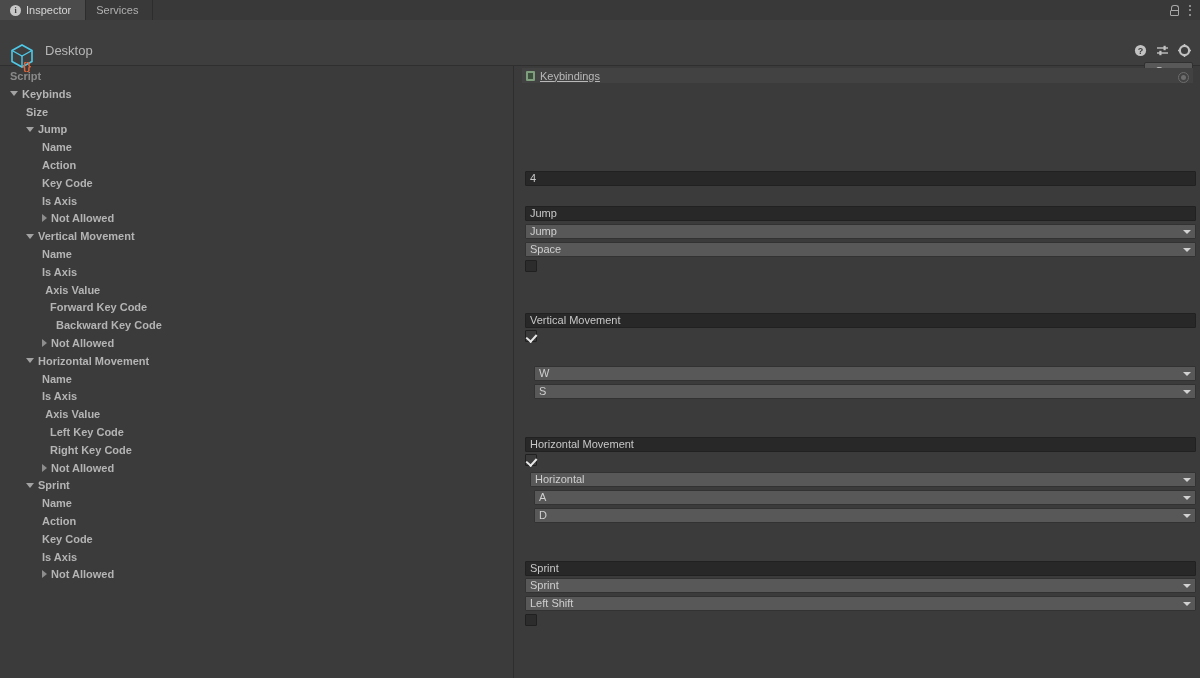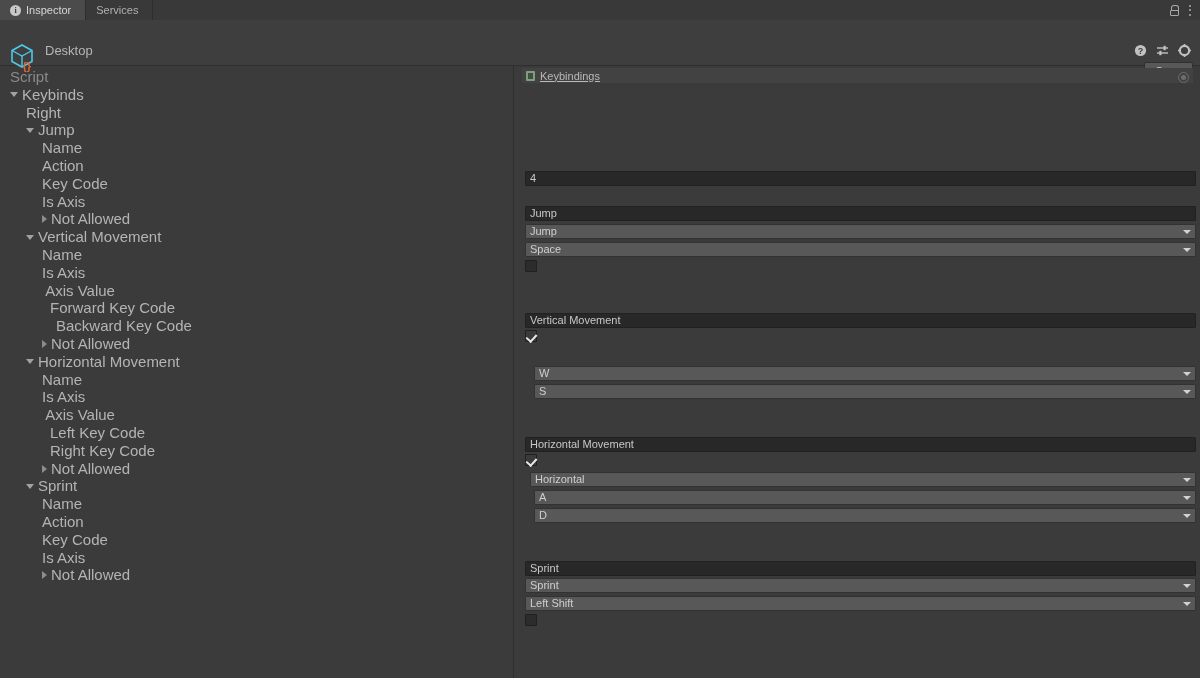--- a/index.html
+++ b/index.html
@@ -82,21 +82,21 @@
   .divider{
     position:absolute;left:513px;top:0;width:1px;height:612px;
     background:#2e2e2e;
   }
   .leftcol{position:absolute;left:0;top:0;width:513px;height:612px;}
   .rightcol{position:absolute;left:514px;top:0;width:686px;height:612px;}
 
   
   .prow{
     position:absolute;left:0;height:17.8px;line-height:17.8px;
-    font-size:15px;color:#b4b4b4;white-space:nowrap;
+    font-size:11px;color:#b4b4b4;white-space:nowrap;font-weight:bold;
   }
   .prow.dim{color:#8a8a8a;}
   .tri{
     display:inline-block;width:0;height:0;vertical-align:middle;
     margin-right:4px;position:relative;top:-1px;
   }
   .tri.down{
     border-left:4px solid transparent;border-right:4px solid transparent;
     border-top:5px solid #a2a2a2;
   }
@@ -234,21 +234,21 @@
 
     <button class="btn-open">Open</button>
   </div>
 
   <div class="body">
     <div class="divider"></div>
 
     <div class="leftcol">
         <div class="prow dim" style="top: 2px; left: 10px;"><span>Script</span></div>
         <div class="prow" style="top: 19.8px; left: 10px;"><span class="tri down"></span><span>Keybinds</span></div>
-        <div class="prow" style="top: 37.6px; left: 26px;"><span>Right</span></div>
+        <div class="prow" style="top: 37.6px; left: 26px;"><span>Size</span></div>
         <div class="prow" style="top: 55.4px; left: 26px;"><span class="tri down"></span><span>Jump</span></div>
         <div class="prow" style="top: 73.2px; left: 42px;"><span>Name</span></div>
         <div class="prow" style="top: 91px; left: 42px;"><span>Action</span></div>
         <div class="prow" style="top: 108.8px; left: 42px;"><span>Key Code</span></div>
         <div class="prow" style="top: 126.6px; left: 42px;"><span>Is Axis</span></div>
         <div class="prow" style="top: 144.4px; left: 42px;"><span class="tri right"></span><span>Not Allowed</span></div>
         <div class="prow" style="top: 162.2px; left: 26px;"><span class="tri down"></span><span>Vertical Movement</span></div>
         <div class="prow" style="top: 180px; left: 42px;"><span>Name</span></div>
         <div class="prow" style="top: 197.8px; left: 42px;"><span>Is Axis</span></div>
         <div class="prow" style="top: 215.6px; left: 45.2px;"><span>Axis Value</span></div>

